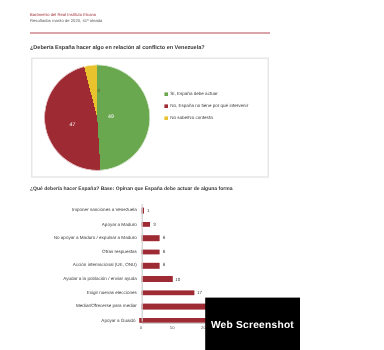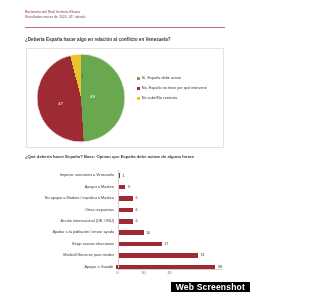--- a/index.html
+++ b/index.html
@@ -55,21 +55,21 @@
   .bfill{height:4.6px;background:#9e2a33;}
   .bval{font-size:3.8px;color:#3a3a3a;margin-left:2.5px;}
 
   .axisline{position:absolute;left:91.5px;top:4px;width:1px;height:98px;background:#d0d0d0;}
   .axis{position:absolute;left:91.5px;top:103px;width:104px;height:10px;}
   .tick{position:absolute;font-size:3.6px;color:#555;transform:translateX(-50%);}
   .axistop{position:absolute;left:0;top:0;width:104px;height:1px;background:#d0d0d0;}
 
   
   .wm{position:absolute;right:0;bottom:0;background:#000;color:#fff;
-      font-size:8.5px;font-weight:bold;padding:0 5px;letter-spacing:.2px;
+      font-size:8.5px;font-weight:bold;padding:17px 5px;letter-spacing:.2px;
       font-family:"Liberation Sans",sans-serif;}
 </style>
 </head>
 <body>
 
 <div class="page">
 
   <div class="hdr">
     <div class="hdr-l1">Barómetro del Real Instituto Elcano</div>
     <div class="hdr-l2">Resultados marzo de 2020, 41ª oleada</div>

